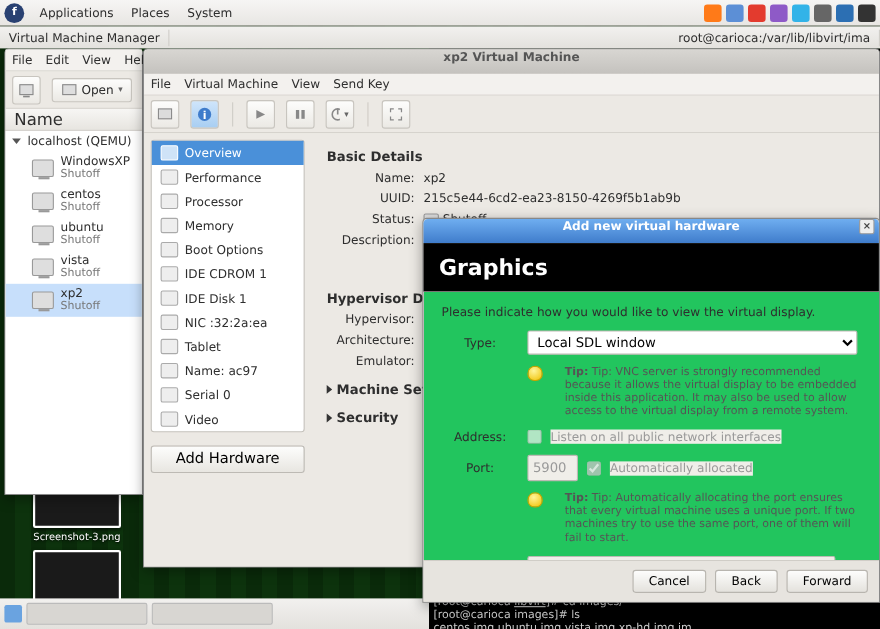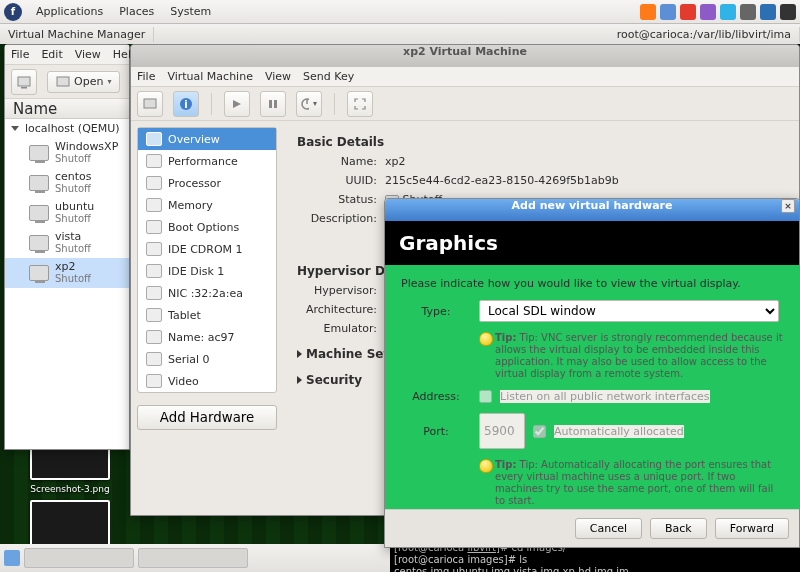--- a/index.html
+++ b/index.html
@@ -69,23 +69,23 @@
 .disclose { display:flex; align-items:center; gap:4px; font-weight:bold; font-size:12px; margin-top:6px; cursor:pointer; }
 .disclose .tri{ width:0;height:0;border-top:4px solid transparent;border-bottom:4px solid transparent;border-left:5px solid #333; }
 
 
 #wizard .header { background: #000; color:#fff; padding: 10px 14px; font-size: 20px; font-weight: bold; }
 #wizard .wbody { flex:1; padding: 12px 16px; background: #22c55e; display:flex; flex-direction:column; gap:10px; font-size:11px; overflow:auto; }
 .formrow { display:flex; align-items:center; gap: 8px; }
 .formrow .lbl { width: 70px; text-align: center; }
 select.combo, input.txt { border: 1px solid #bdbab4; background: #fff; padding: 2px 4px; font-family: inherit; font-size: 12px; border-radius: 2px; }
 select.combo { width: 300px; height: 22px; }
-input.txt { height: 36px; }
+input.txt { height: 24px; }
 input.txt[disabled], .disabled { background: #f0eee9; color: #999; }
-.tip { display:flex; gap:2px; margin-left: 78px; color:#555; font-size:10px; line-height: 12px; }
+.tip { display:flex; gap:20px; margin-left: 78px; color:#555; font-size:10px; line-height: 12px; }
 .bulb { width:14px;height:14px; background: radial-gradient(circle at 40% 30%, #fff59a, #f0c000); border-radius:50% 50% 45% 45%; border:1px solid #c9a400; flex-shrink:0; }
 #wizard .footer { height: 38px; border-top: 1px solid #d0cdc7; background:#e7e4df; display:flex; align-items:center; justify-content:flex-end; gap:8px; padding: 0 10px; }
 .btn { padding: 3px 14px; border: 1px solid #b8b5af; background: linear-gradient(#fdfdfc,#e4e2dd); border-radius:3px; cursor:pointer; font-size:11px; }
 
 
 .term { position:absolute; background:#000; color:#ccc; font-family: monospace; font-size:10px; line-height:12px; padding:2px 4px; }
 .term .menubar { background:#e8e6e1; color:#333; height:16px; display:flex; gap:10px; padding:0 6px; align-items:center; font-family: sans-serif; border-bottom:1px solid #c0bdb8; }
 .term .ul{ text-decoration: underline; }
 
 svg{display:block;}

